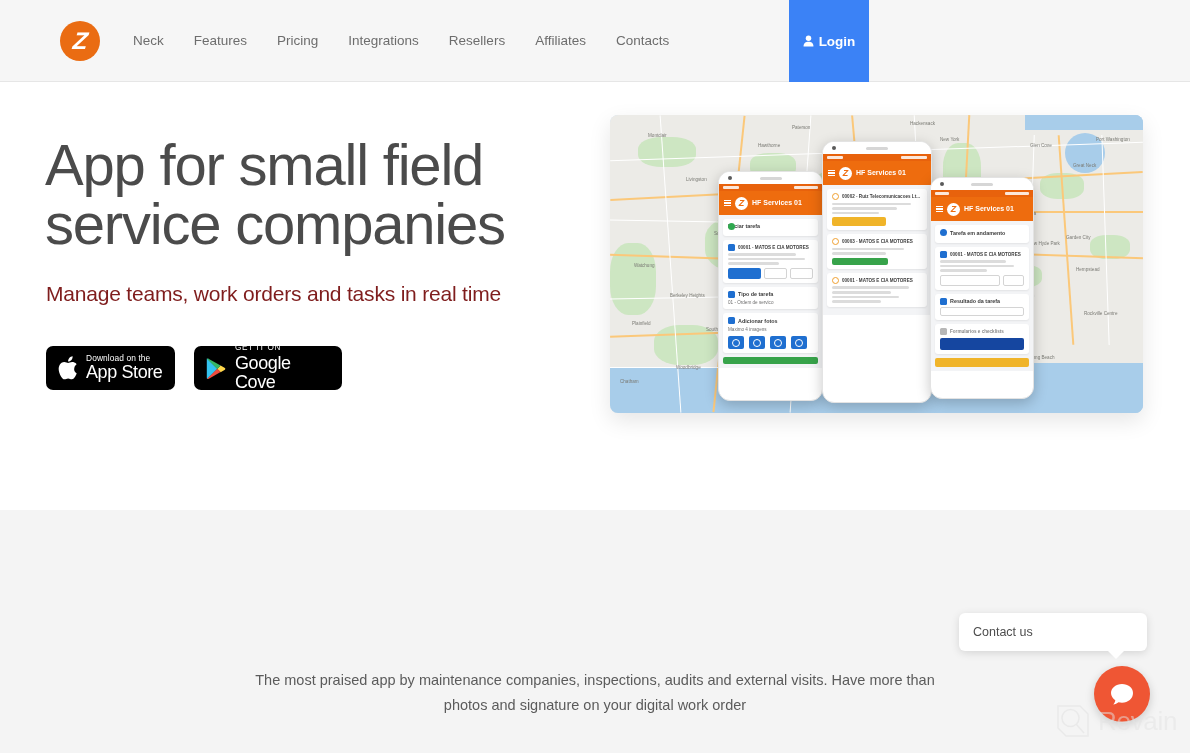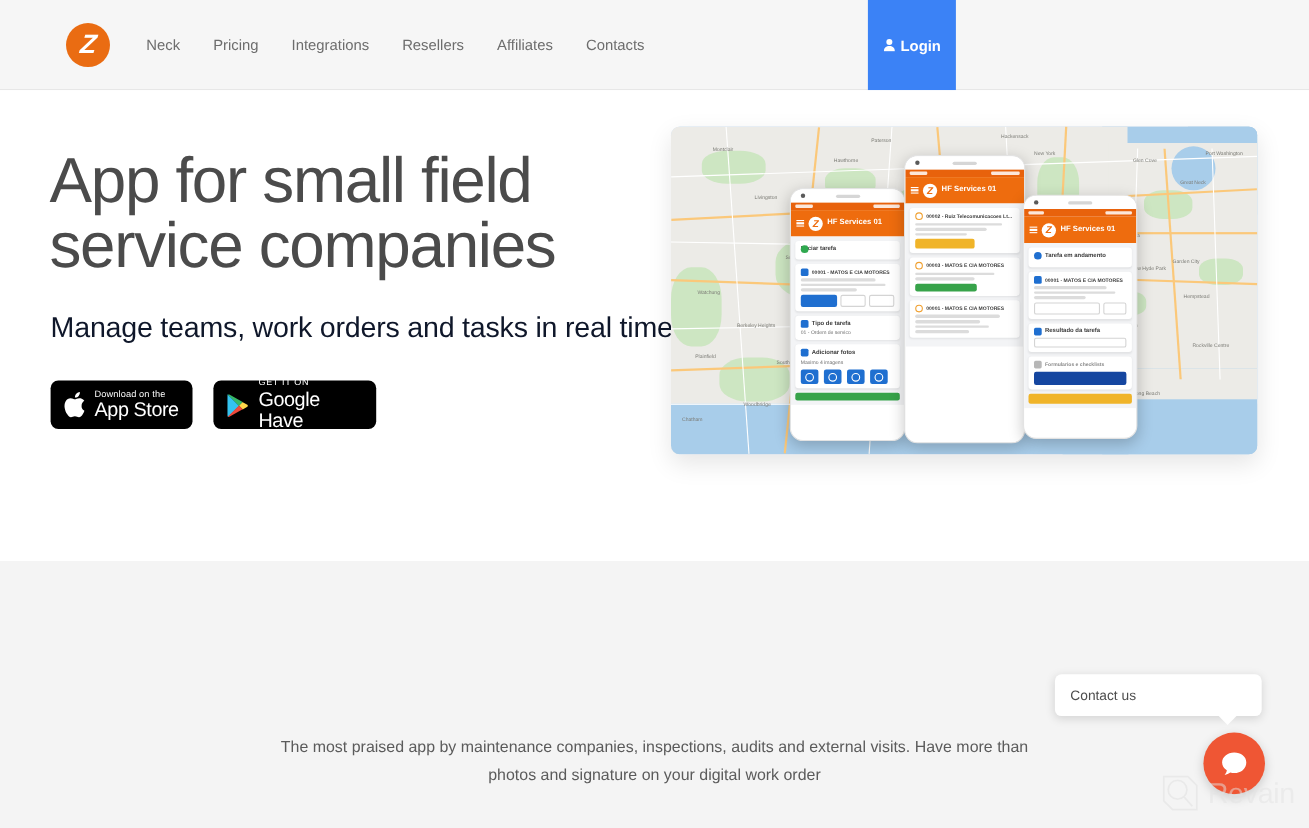--- a/index.html
+++ b/index.html
@@ -68,21 +68,21 @@
     width: 1190px; height: 428px; background: #ffffff;
   }
   .hero-title {
     position: absolute; left: 45px; top: 53px;
     width: 540px;
     font-size: 58px; font-weight: normal; color: #4b4b4b;
     line-height: 1.02; letter-spacing: -1.2px;
   }
   .hero-sub {
     position: absolute; left: 46px; top: 200px;
-    font-size: 26px; color: #0f172a; letter-spacing: -0.2px;
+    font-size: 21px; color: #7f1d1d; letter-spacing: -0.2px;
   }
   .badges { position: absolute; left: 46px; top: 264px; display: flex; gap: 19px; }
   .badge {
     height: 44px; border-radius: 7px; background: #000000;
     display: flex; align-items: center; padding: 0 12px; cursor: pointer;
   }
   .badge.appstore { width: 129px; }
   .badge.googleplay { width: 148px; }
   .badge-ico { flex: 0 0 auto; display: flex; align-items: center; justify-content: center; }
   .badge-txt { margin-left: 8px; color: #ffffff; line-height: 1.05; }
@@ -244,20 +244,21 @@
   <div class="header">
 
     <div class="brand">
       <div class="brand-mark">
         <span class="zed">Z</span>
       </div>
     </div>
 
     <div class="nav">
       <div class="nav-item">Neck</div>
+      <div class="nav-item">Features</div>
       <div class="nav-item">Pricing</div>
       <div class="nav-item">Integrations</div>
       <div class="nav-item">Resellers</div>
       <div class="nav-item">Affiliates</div>
       <div class="nav-item">Contacts</div>
     </div>
 
     <div class="login-btn">
       <svg class="user-ico" viewBox="0 0 12 13">
         <circle cx="6" cy="3.4" r="3" fill="#ffffff"></circle>
@@ -290,21 +291,21 @@
         <span class="badge-ico">
           <svg width="21" height="23" viewBox="0 0 21 23">
             <path fill="#34c3f0" d="M1.2 1.1C.9 1.4.8 1.9.8 2.6v17.8c0 .7.1 1.2.4 1.5l.1.1 10-10v-.2l-10-10-.1.1z"></path>
             <path fill="#ffd74b" d="M14.5 15.1l-3.2-3.2v-.2l3.2-3.2.1.1 3.9 2.2c1.1.6 1.1 1.6 0 2.3l-3.9 2.2-.1-.2z"></path>
             <path fill="#ef4a3c" d="M14.6 15l-3.3-3.3-10.1 10c.4.4 1 .4 1.7 0L14.6 15"></path>
             <path fill="#36b766" d="M14.6 8.5L2.9 1.9C2.2 1.5 1.6 1.5 1.2 1.9l10.1 10 3.3-3.4z"></path>
           </svg>
         </span>
         <span class="badge-txt">
           <span class="badge-small">GET IT ON</span>
-          <span class="badge-big">Google Have</span>
+          <span class="badge-big">Google Cove</span>
         </span>
       </div>
     </div>
 
     <div class="hero-media">
       <div class="hero-card">
 
         <div class="map-bg">
 
           <div class="water" style="left:0;top:252px;width:533px;height:46px;"></div>

